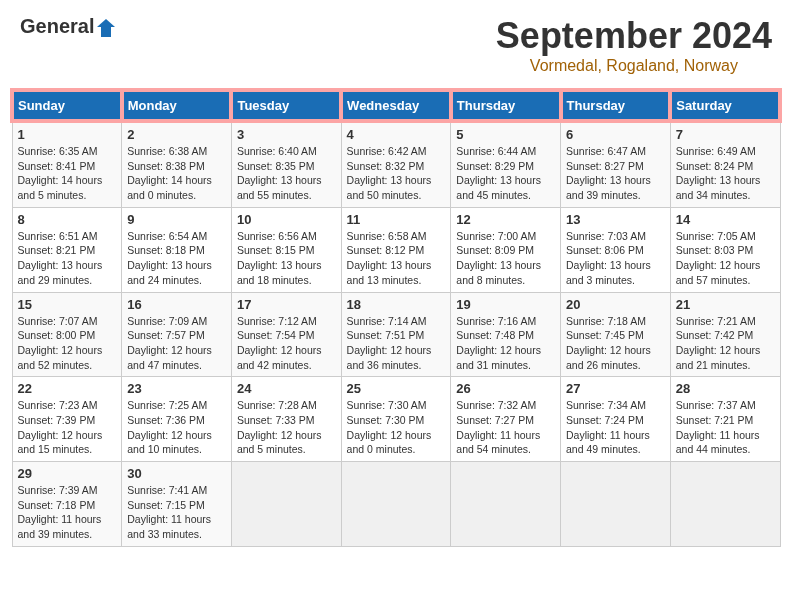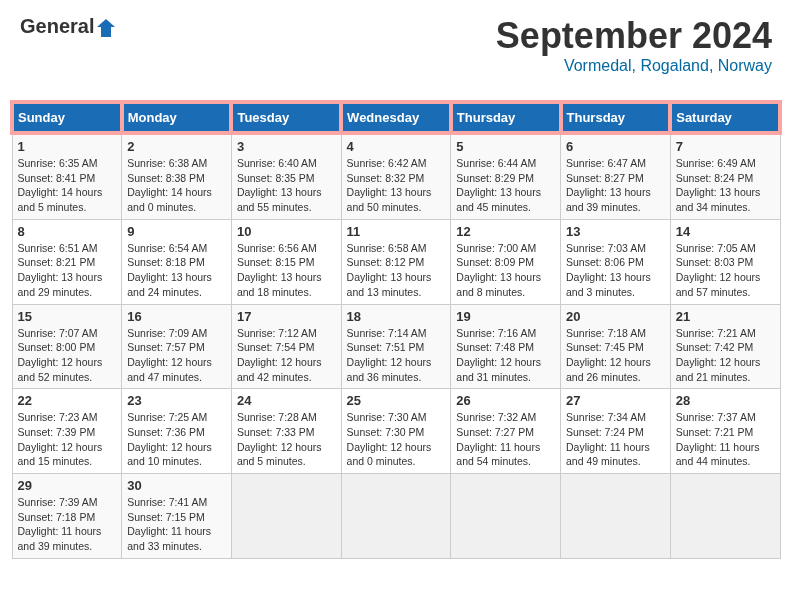--- a/index.html
+++ b/index.html
@@ -7,38 +7,38 @@
       font-family: Arial, sans-serif;
       background: #fff;
       width: 792px;
       min-height: 612px;
       padding: 10px;
     }
     .header-area {
       display: flex;
       justify-content: space-between;
       align-items: flex-start;
-      margin-bottom: 20px;
+      margin-bottom: 8px;
       padding: 5px 10px;
     }
     .logo {
       display: flex;
       align-items: center;
     }
     .title-area {
-      text-align: right;
+      text-align: center;
     }
     .month-title {
       font-size: 36px;
       font-weight: bold;
       color: #333;
     }
     .location-title {
       font-size: 16px;
-      color: #0369a1;
+      color: #a16207;
     }
     table {
       width: 100%;
       border-collapse: collapse;
       font-size: 11px;
     }
     thead th {
       background-color: #1a6db5;
       color: white;
       padding: 6px 4px;

